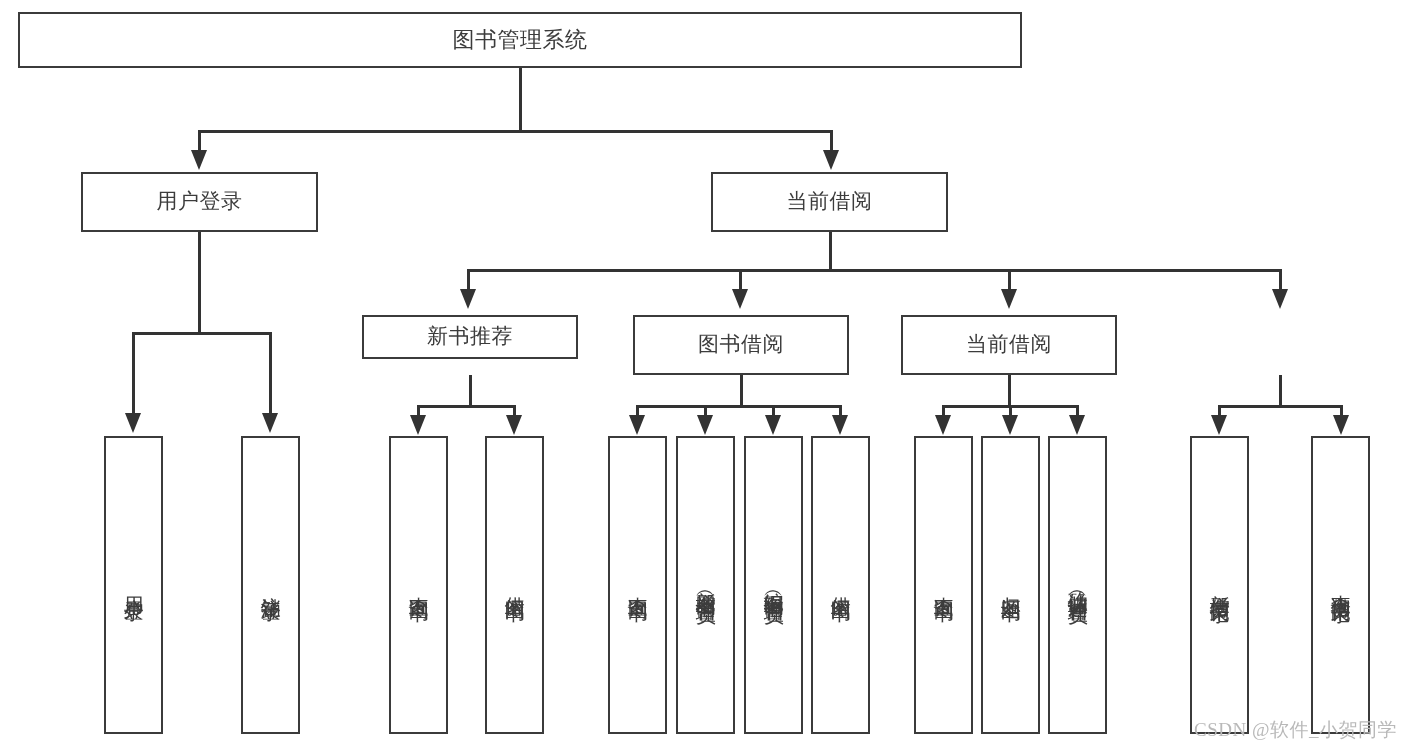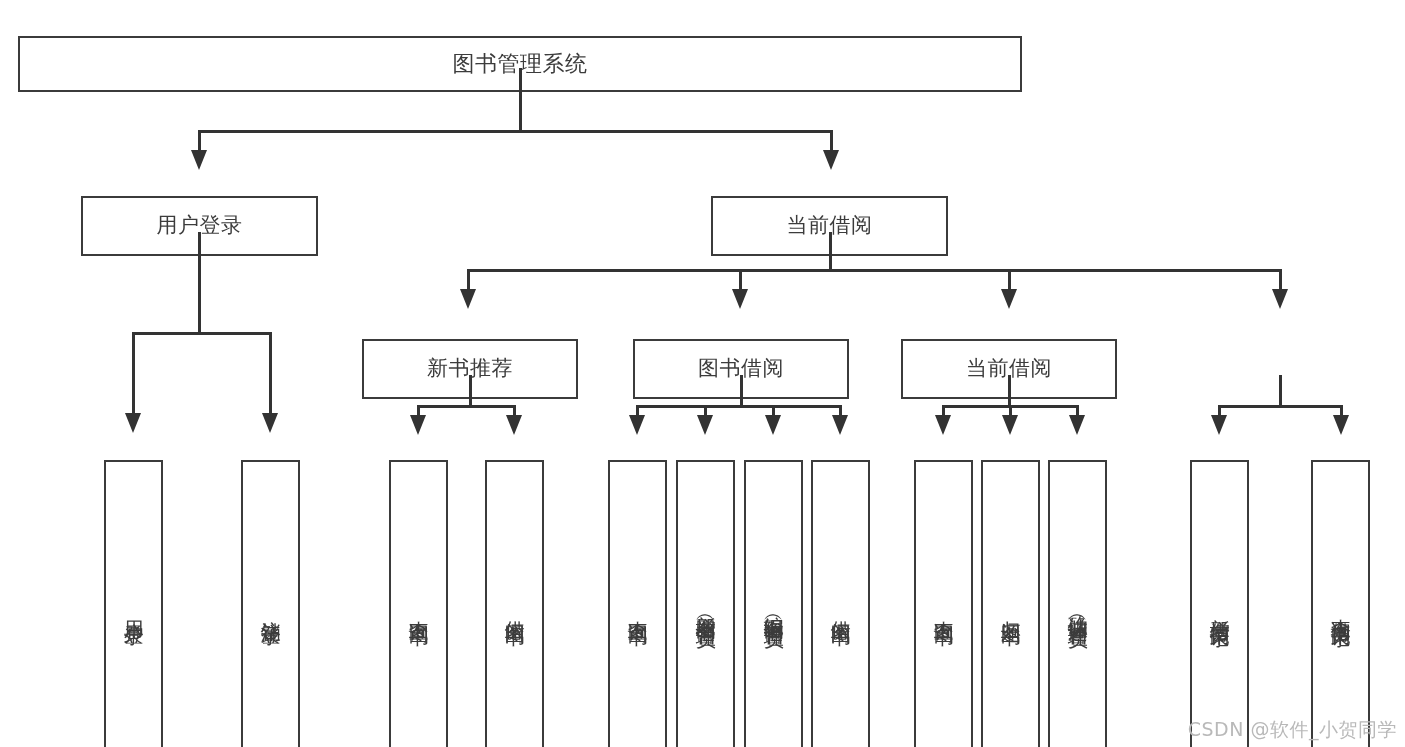--- a/index.html
+++ b/index.html
@@ -20,21 +20,20 @@
     position:absolute;
     box-sizing:border-box;
     border:2.5px solid #3b3b3b;
     background:#ffffff;
     display:flex;
     align-items:center;
     justify-content:center;
     text-align:center;
     color:#3c3c3c;
     line-height:1.12;
-    margin-top:24px;
   }
   .node.h{            
     font-size:21px;
     letter-spacing:0.5px;
   }
   .node.root{
     font-size:22px;
   }
   .node.v{            
     font-size:20px;
@@ -67,20 +66,21 @@
   
   #watermark{
     position:absolute;
     right:8px;
     bottom:4px;
     font-size:19px;
     color:#b9b9b9;
     letter-spacing:0.5px;
     white-space:nowrap;
     user-select:none;
+    font-family:Liberation Serif, serif;
   }
 </style>
 </head>
 <body>
 
 <div id="canvas">
 
   <div class="node h root" style="left:18px;top:12px;width:1004px;height:56px;">
     <span>图书管理系统</span>
   </div>
@@ -110,21 +110,21 @@
   <div class="conn hline" style="left:467px;top:269px;width:814px;height:2.5px;"></div>
   <div class="conn vline" style="left:467px;top:269px;width:2.5px;height:22px;"></div>
   <div class="arrow" style="left:460px;top:289px;"></div>
   <div class="conn vline" style="left:739px;top:269px;width:2.5px;height:22px;"></div>
   <div class="arrow" style="left:732px;top:289px;"></div>
   <div class="conn vline" style="left:1008px;top:269px;width:2.5px;height:22px;"></div>
   <div class="arrow" style="left:1001px;top:289px;"></div>
   <div class="conn vline" style="left:1279px;top:269px;width:2.5px;height:22px;"></div>
   <div class="arrow" style="left:1272px;top:289px;"></div>
 
-  <div class="node h" style="left:362px;top:315px;width:216px;height:60px;">
+  <div class="node h" style="left:362px;top:315px;width:216px;height:44px;">
     <span>新书推荐</span>
   </div>
   <div class="node h" style="left:901px;top:315px;width:216px;height:60px;">
     <span>当前借阅</span>
   </div>
   <div class="node h" style="left:633px;top:315px;width:216px;height:60px;">
     <span>图书借阅</span>
   </div>
 
   <div class="conn vline" style="left:469px;top:375px;width:2.5px;height:32px;"></div>

